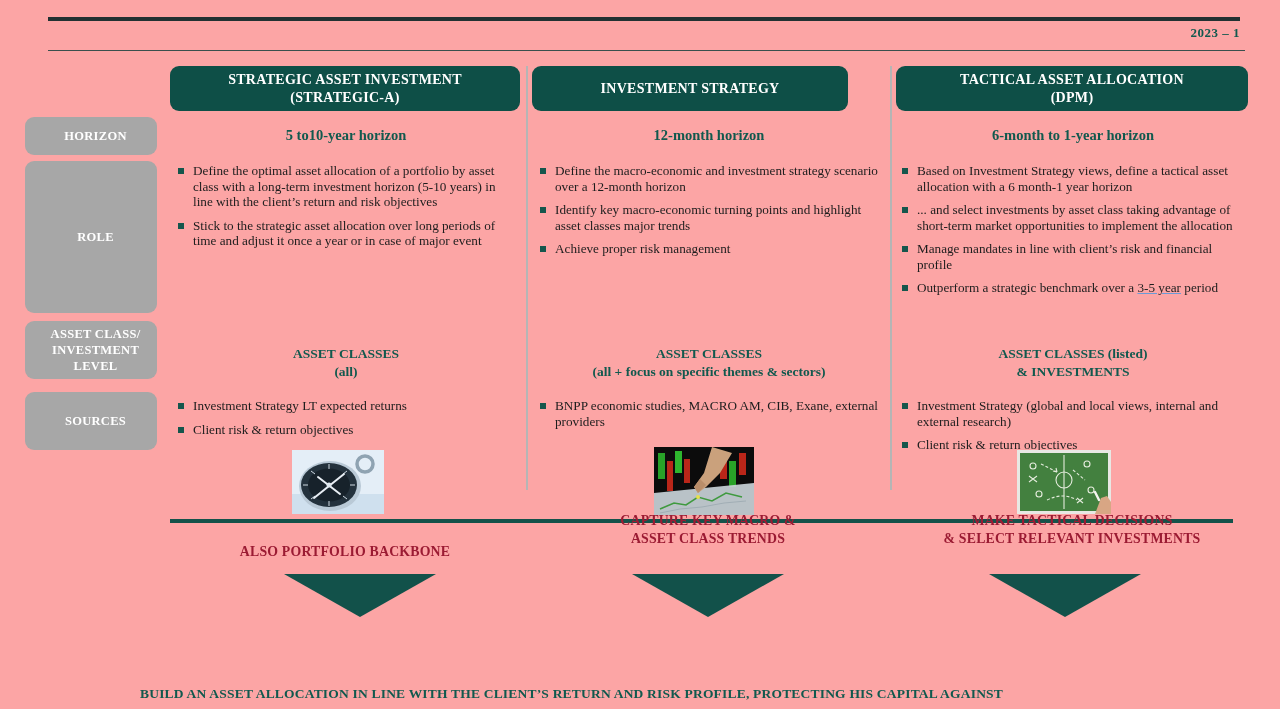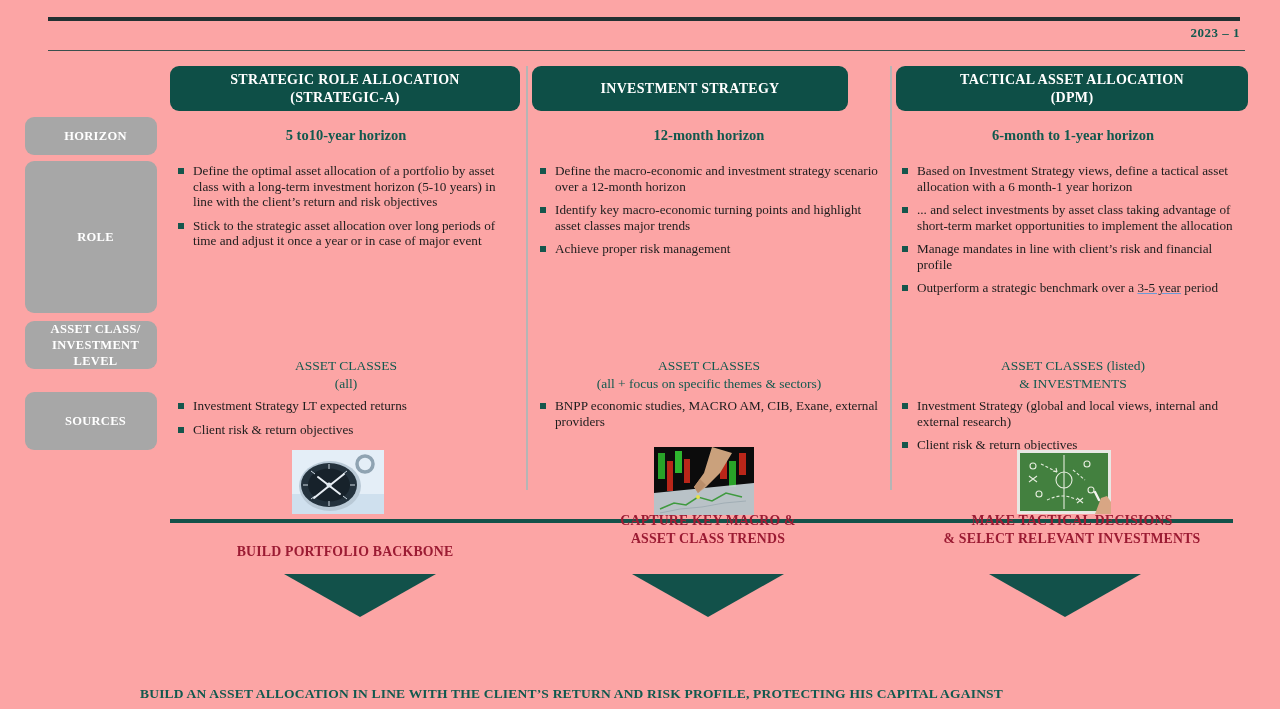--- a/index.html
+++ b/index.html
@@ -30,40 +30,40 @@
 
   .divider{position:absolute;top:66px;width:2px;height:424px;background:var(--divider);}
   .divider.d1{left:526px;}
   .divider.d2{left:890px;}
 
   .row-label{position:absolute;left:25px;width:132px;background:var(--gray-label);
     border-radius:9px;color:#fff;font-weight:bold;font-size:12.5px;letter-spacing:.3px;
     display:flex;align-items:center;justify-content:center;text-align:center;white-space:pre-line;line-height:1.3;padding-left:9px;}
   .row-label.horizon{top:117px;height:38px;}
   .row-label.role{top:161px;height:152px;}
-  .row-label.asset{top:321px;height:48px;}
+  .row-label.asset{top:321px;height:58px;}
   .row-label.sources{top:392px;height:58px;}
 
   .col1{left:176px;width:340px;}
   .col2{left:538px;width:342px;}
   .col3{left:900px;width:346px;}
 
   .horizon-text{position:absolute;top:127px;text-align:center;color:var(--teal-text);
     font-weight:bold;font-size:14.5px;}
 
   .blist{position:absolute;list-style:none;}
   .role-list{top:163px;}
   .sources-list{top:398px;}
   .blist li{display:flex;margin-bottom:8px;}
   .blist .sq{flex:none;width:6px;height:6px;background:#15564c;margin:5px 9px 0 2px;}
   .blist .t{font-size:13.2px;line-height:1.18;color:var(--body-text);}
   .u-link{text-decoration:underline;text-decoration-color:#6a9bd8;text-align:center;}
 
   .asset-head{position:absolute;top:345px;text-align:center;color:var(--teal-text);
-    font-weight:normal;font-size:13.5px;line-height:1.3;white-space:pre-line;margin-top:12px;}
+    font-weight:bold;font-size:13.5px;line-height:1.3;white-space:pre-line;}
 
   .img-box{position:absolute;}
   .img-compass{left:292px;top:450px;}
   .img-trading{left:654px;top:447px;}
   .img-tactics{left:1017px;top:450px;}
 
   .teal-bar{position:absolute;left:170px;top:519px;width:1063px;height:4px;background:#14524a;}
 
   .action{position:absolute;top:512px;text-align:center;color:var(--red);font-weight:bold;
     font-size:13.8px;line-height:1.3;white-space:pre-line;letter-spacing:.2px;}
@@ -83,21 +83,21 @@
 </style>
 </head>
 <body>
 
 <div class="slide">
 
   <div class="rule-thick"></div>
   <div class="page-num">2023 – 1</div>
   <div class="rule-thin"></div>
 
-  <div class="col-header c1">STRATEGIC ROLE ALLOCATION
+  <div class="col-header c1">STRATEGIC ASSET INVESTMENT
 (STRATEGIC-A)</div>
   <div class="col-header c2">INVESTMENT STRATEGY</div>
   <div class="col-header c3">TACTICAL ASSET ALLOCATION
 (DPM)</div>
 
   <div class="divider d1"></div>
   <div class="divider d2"></div>
 
   <div class="row-label horizon">HORIZON</div>
   <div class="row-label role">ROLE</div>
@@ -256,21 +256,21 @@
         <path d="M30,50 Q46,42 60,50" stroke-dasharray="3,2"></path>
         <path d="M40,22 l-4,-1 M40,22 l-1,-4"></path>
       </g>
       <path d="M78,64 L84,48 L90,46 L94,52 L94,64 Z" fill="#d8a684"></path>
       <line x1="82" y1="50" x2="78" y2="42" stroke="#f5f5ef" stroke-width="2.4" stroke-linecap="round"></line>
     </svg>
   </div>
 
   <div class="teal-bar"></div>
 
-  <div class="action a1">BUILD PORTFOLIO BACKBONE</div>
+  <div class="action a1">ALSO PORTFOLIO BACKBONE</div>
   <div class="action a2">CAPTURE KEY MACRO &amp;
 ASSET CLASS TRENDS</div>
   <div class="action a3">MAKE TACTICAL DECISIONS
 &amp; SELECT RELEVANT INVESTMENTS</div>
 
   <div class="tri t1"></div>
   <div class="tri t2"></div>
   <div class="tri t3"></div>
 
   <div class="footer-text">BUILD AN ASSET ALLOCATION IN LINE WITH THE CLIENT’S RETURN AND RISK PROFILE, PROTECTING HIS CAPITAL AGAINST

